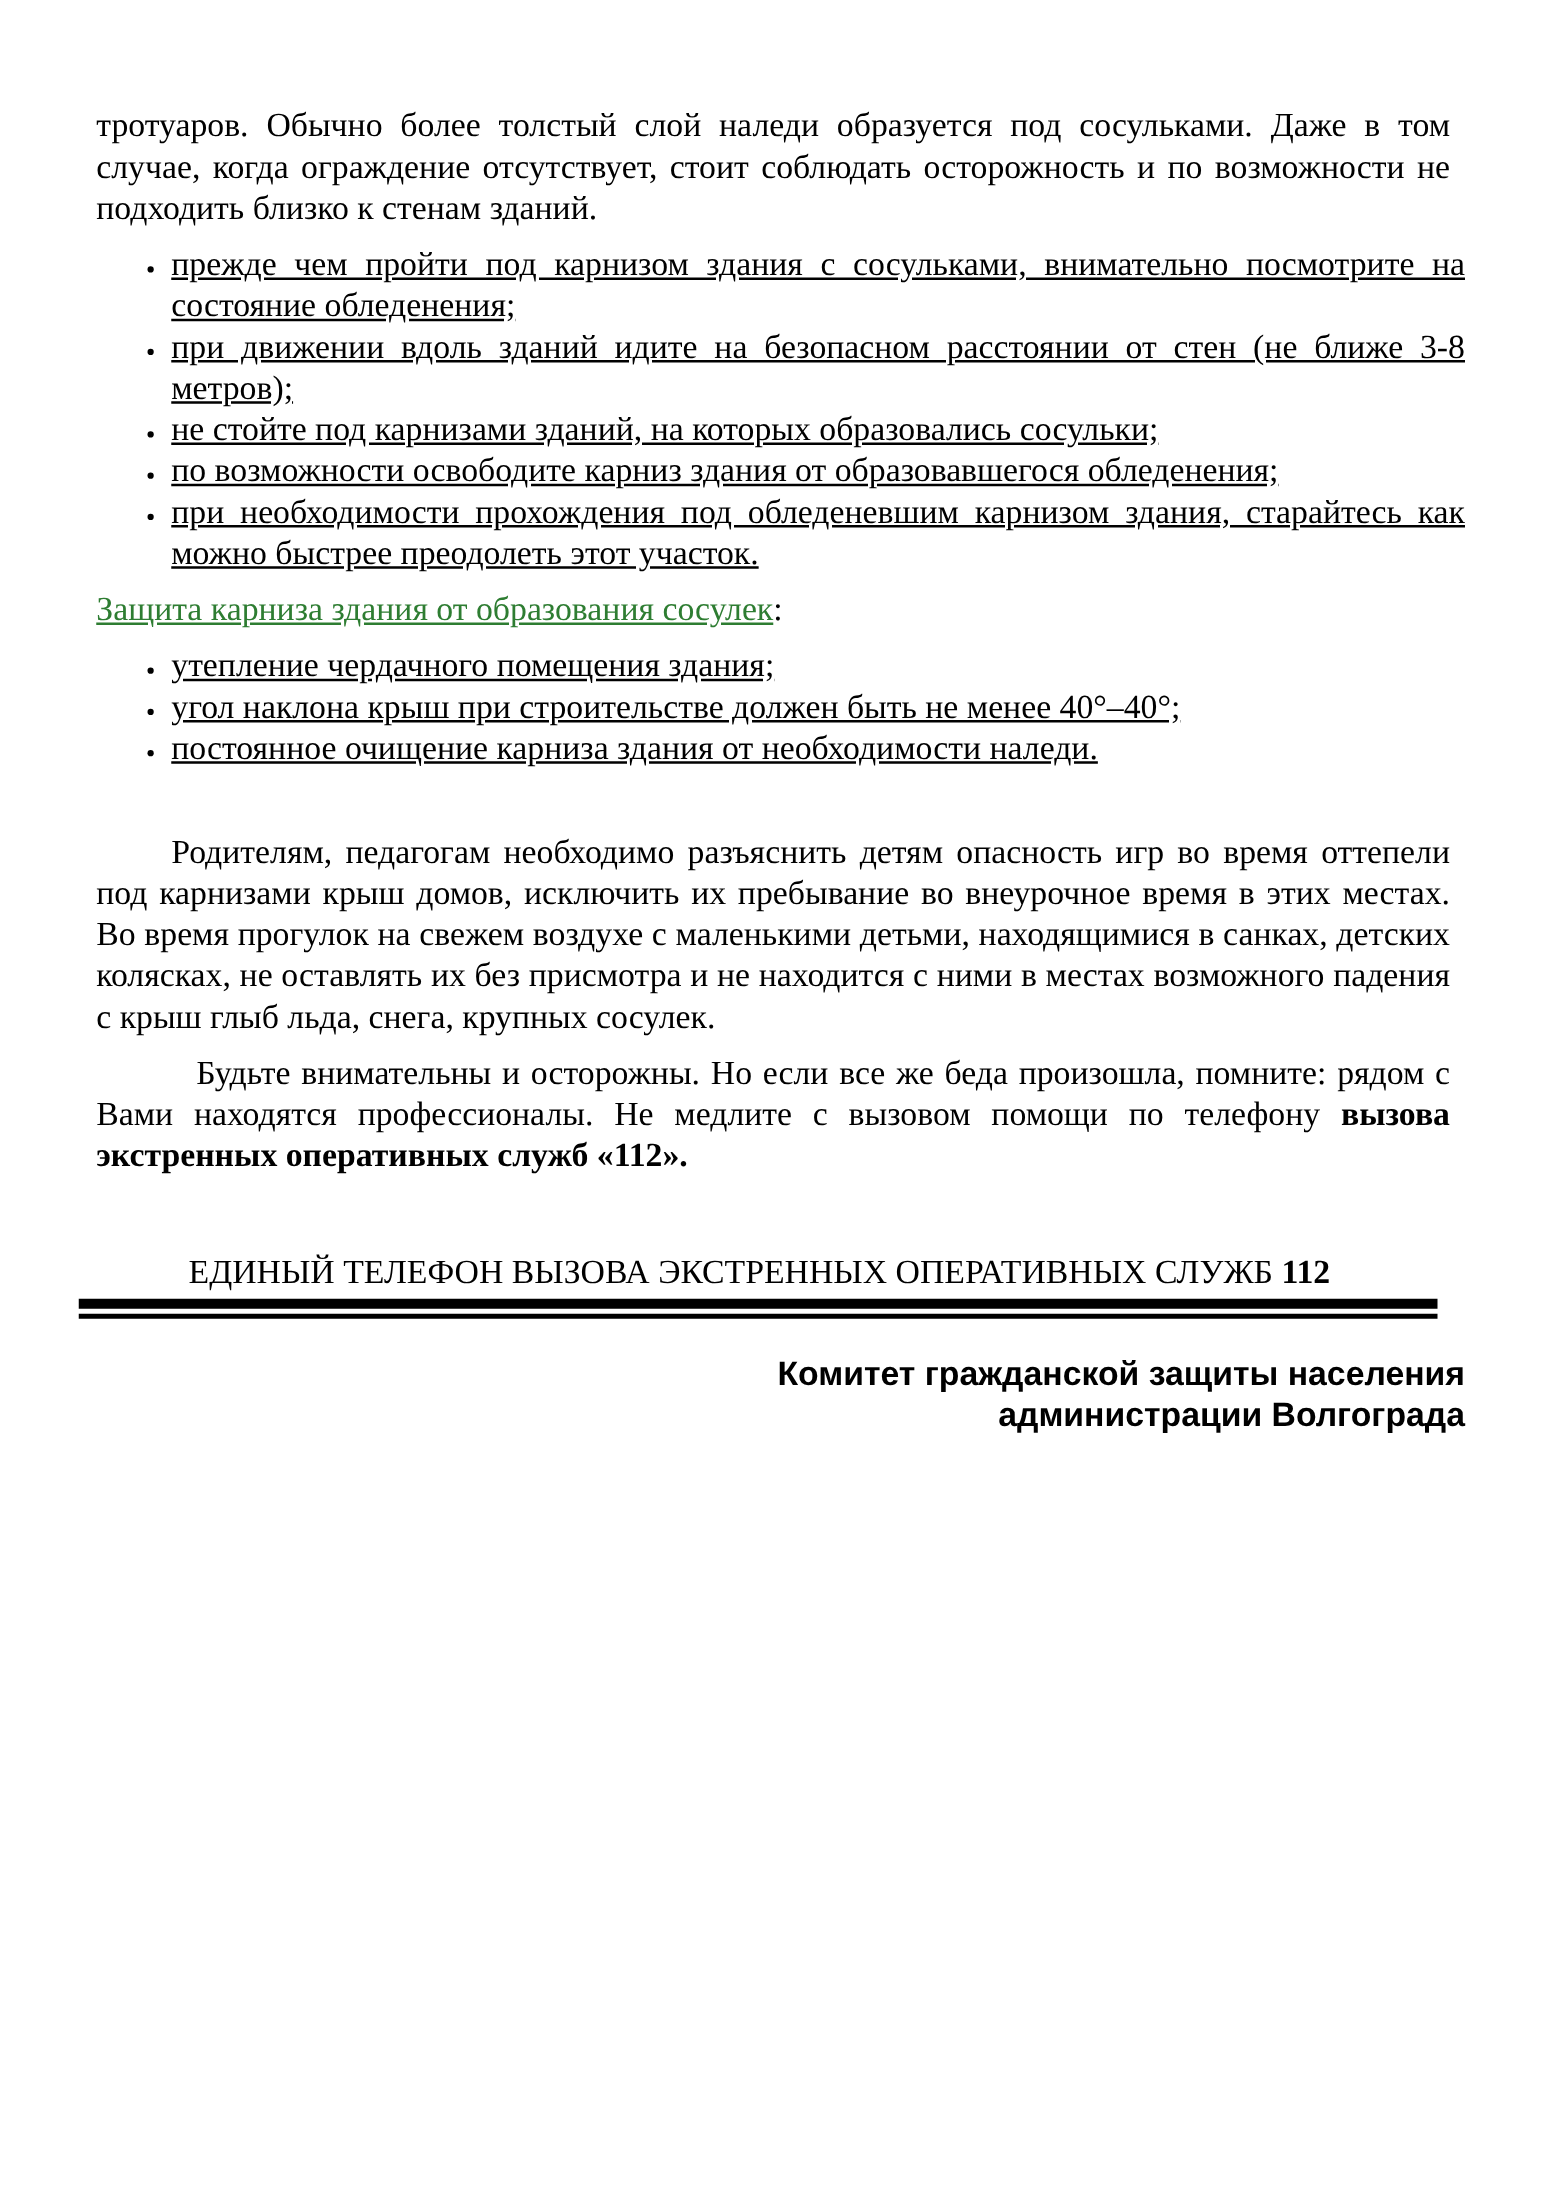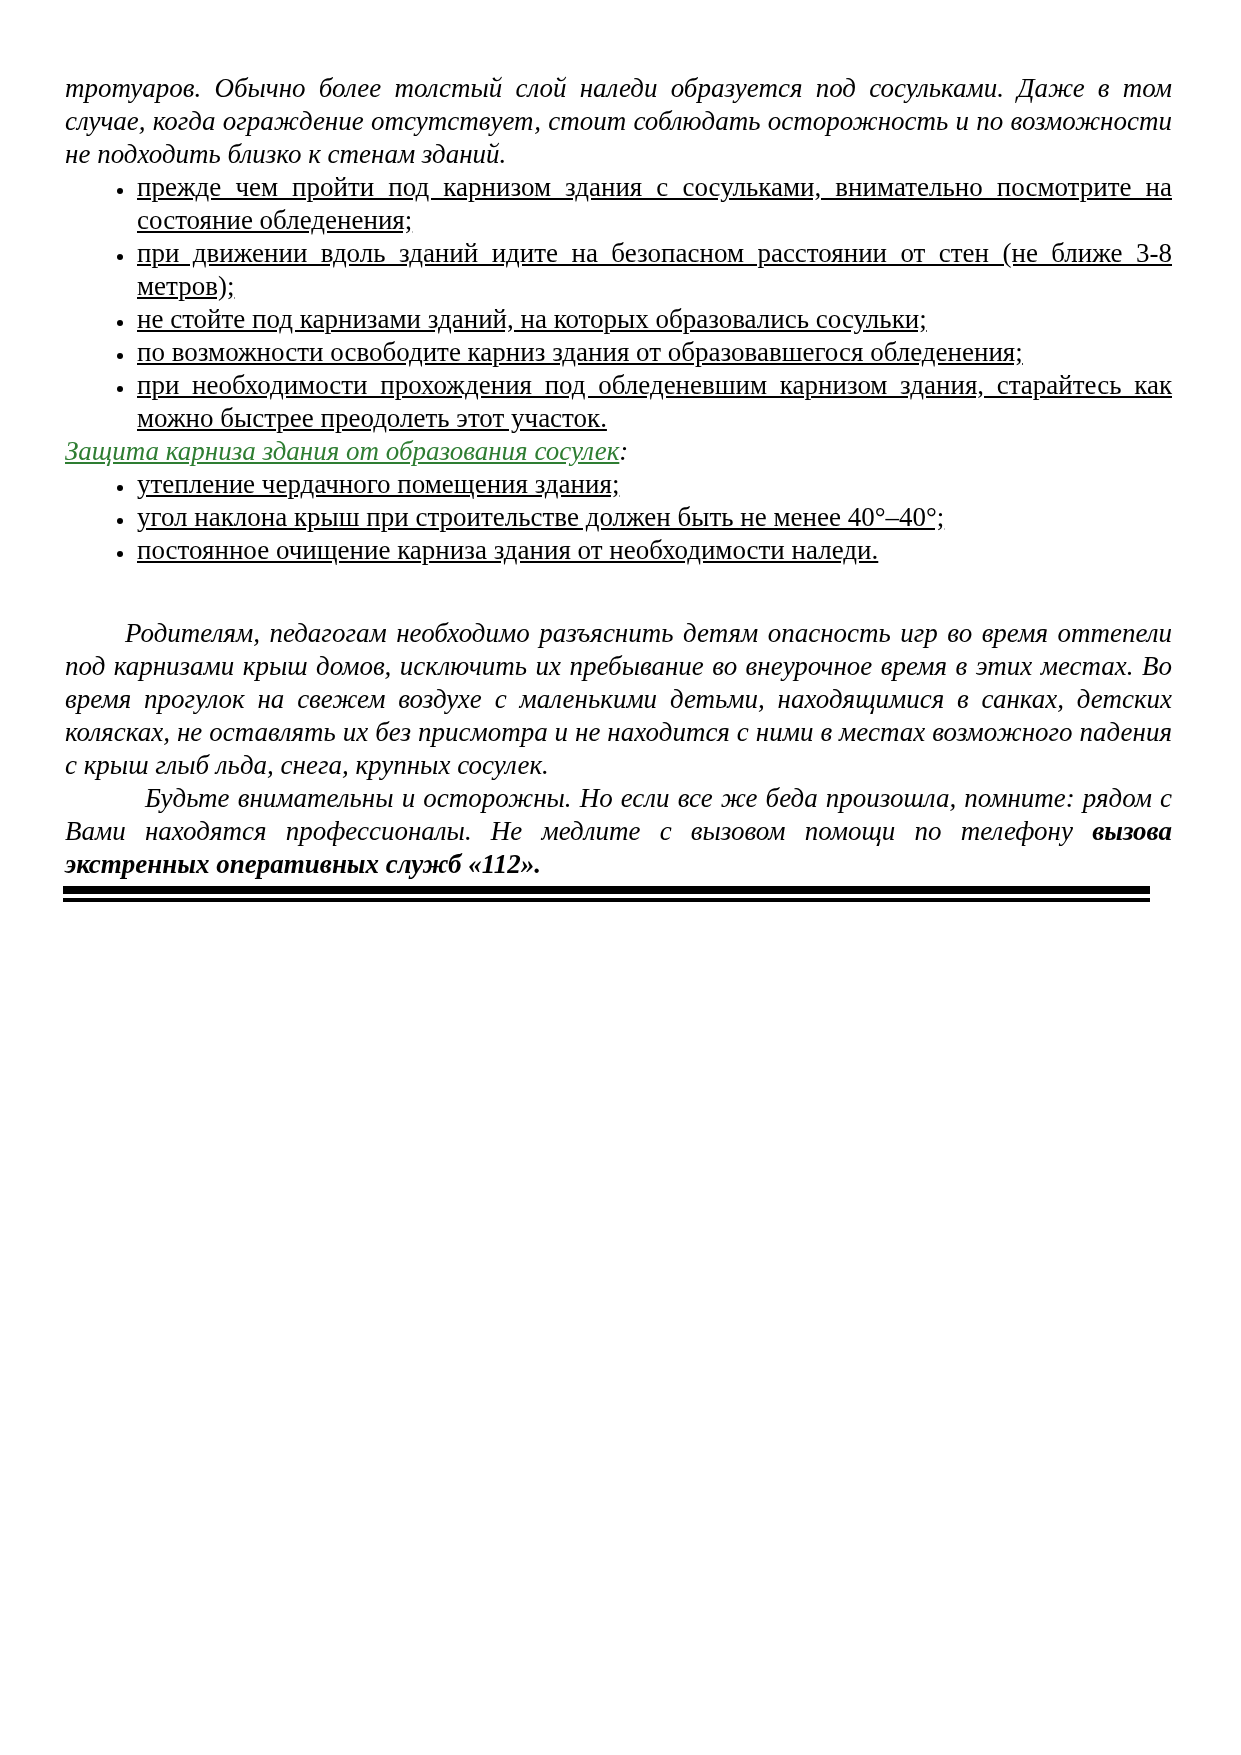--- a/index.html
+++ b/index.html
@@ -15,21 +15,21 @@
     background:#ffffff;
     overflow:hidden;
   }
   .content {
     position:absolute;
     left:65px; top:72px;
     width:1107px;
     font-size:27px;
     line-height:33px;
   }
-  p { margin:0;font-style:italic; }
+  p { margin:12px; }
   .justify { text-align:justify; }
   .indent60 { text-indent:60px; }
   .indent80 { text-indent:80px; }
   .glink {
     color:#2e7d32;
     text-decoration:underline;
     cursor:pointer;
   }
   ul.doc-list {
     margin:0;
@@ -84,22 +84,27 @@
     <ul class="doc-list">
       <li>утепление чердачного помещения здания;</li>
       <li>угол наклона крыш при строительстве должен быть не менее 40°–40°;</li>
       <li>постоянное очищение карниза здания от необходимости наледи.</li>
     </ul>
 
     <p class="justify indent60 parents-par">Родителям, педагогам необходимо разъяснить детям опасность игр во время оттепели под карнизами крыш домов, исключить их пребывание во внеурочное время в этих местах. Во время прогулок на свежем воздухе с маленькими детьми, находящимися в санках, детских колясках, не оставлять их без присмотра и не находится с ними в местах возможного падения с крыш глыб льда, снега, крупных сосулек.</p>
 
     <p class="justify indent80"><span>Будьте внимательны и осторожны. Но если все же беда произошла, помните: рядом с Вами находятся профессионалы. Не медлите с вызовом помощи по телефону </span><span class="bold">вызова экстренных оперативных служб «112».</span></p>
 
+    <div class="banner"><span>ЕДИНЫЙ ТЕЛЕФОН ВЫЗОВА ЭКСТРЕННЫХ ОПЕРАТИВНЫХ СЛУЖБ </span><span class="bold">112</span></div>
 
     <div class="double-rule">
       <div class="thick"></div>
       <div class="gap"></div>
       <div class="thin"></div>
     </div>
 
+    <div class="signature">
+      <div>Комитет гражданской защиты населения</div>
+      <div>администрации Волгограда</div>
+    </div>
 
   </div>
 </div>
 
 </body></html>

